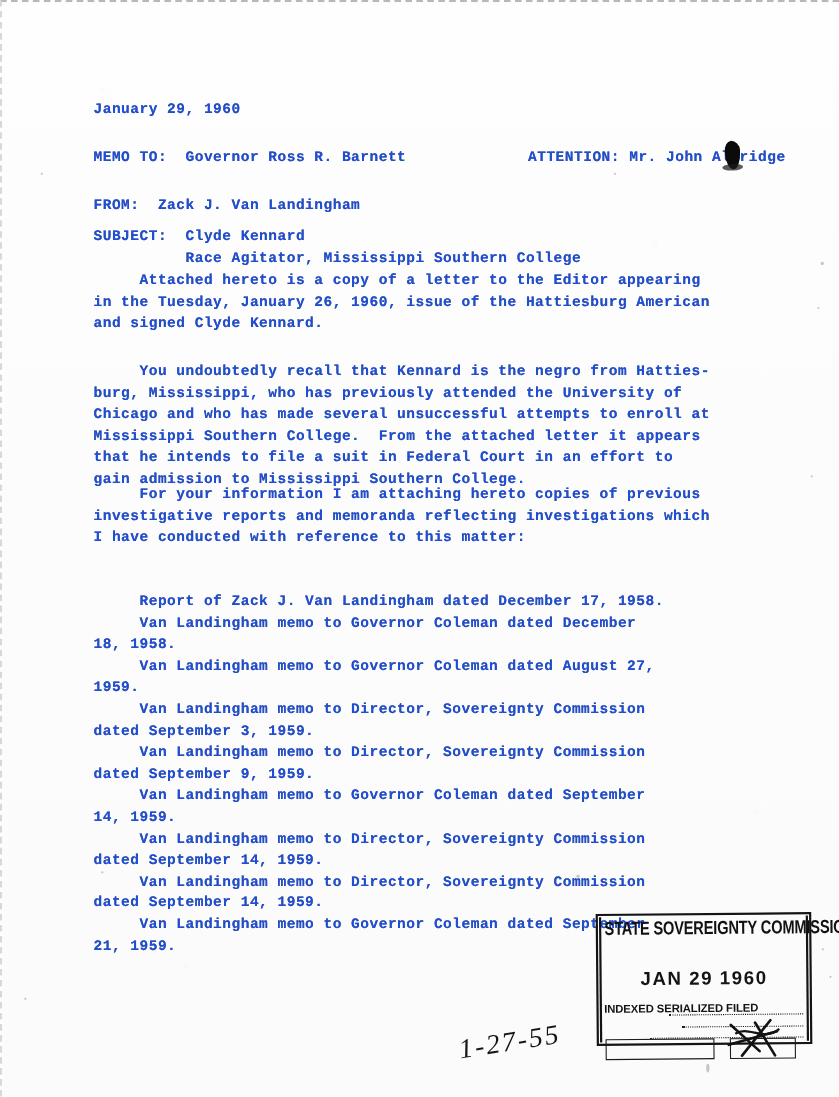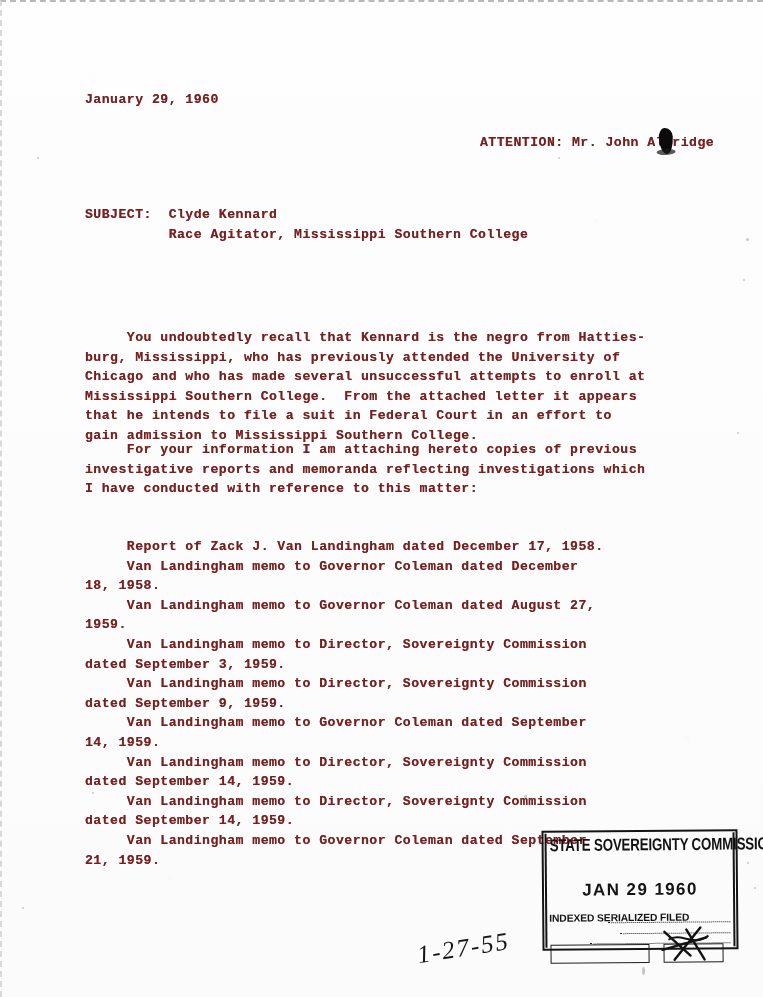--- a/index.html
+++ b/index.html
@@ -37,21 +37,21 @@
       linear-gradient(180deg, #ffffff 0%, #fdfdfd 45%, #fcfcfc 100%);
     mix-blend-mode: multiply;
   }
 
   
   .tw {
     position: absolute;
     font-family: "Liberation Mono", "DejaVu Sans Mono", monospace;
     font-size: 13.2px;
     line-height: 19.6px;
-    color: #7f1d1d;
+    color: #1d4ed8;
     white-space: pre;
     letter-spacing: 0.45px;
     font-weight: 700;
     -webkit-font-smoothing: none;
     text-shadow: 0 0 0.6px rgba(0,0,0,0.55);
   }
 
   #date-line      { left: 83px;  top: 88px; }
   #memo-to-line   { left: 83px;  top: 131px; }
   #attention-line { left: 478px; top: 131px; }
@@ -205,29 +205,34 @@
 </style>
 </head>
 <body>
 
 <div id="page">
 
   <div id="paper-texture"></div>
 
   <div class="tw" id="date-line">January 29, 1960</div>
 
+  <div class="tw" id="memo-to-line">MEMO TO:  Governor Ross R. Barnett</div>
 
   <div class="tw" id="attention-line">ATTENTION: Mr. John Aldridge</div>
 
   <div id="ink-blot"></div>
 
+  <div class="tw" id="from-line">FROM:  Zack J. Van Landingham</div>
 
   <div class="tw" id="subject-block">SUBJECT:  Clyde Kennard
           Race Agitator, Mississippi Southern College</div>
 
+  <div class="tw" id="para-1">     Attached hereto is a copy of a letter to the Editor appearing
+in the Tuesday, January 26, 1960, issue of the Hattiesburg American
+and signed Clyde Kennard.</div>
 
   <div class="tw" id="para-3">     For your information I am attaching hereto copies of previous
 investigative reports and memoranda reflecting investigations which
 I have conducted with reference to this matter:</div>
 
   <div class="tw" id="para-2">     You undoubtedly recall that Kennard is the negro from Hatties-
 burg, Mississippi, who has previously attended the University of
 Chicago and who has made several unsuccessful attempts to enroll at
 Mississippi Southern College.  From the attached letter it appears
 that he intends to file a suit in Federal Court in an effort to

